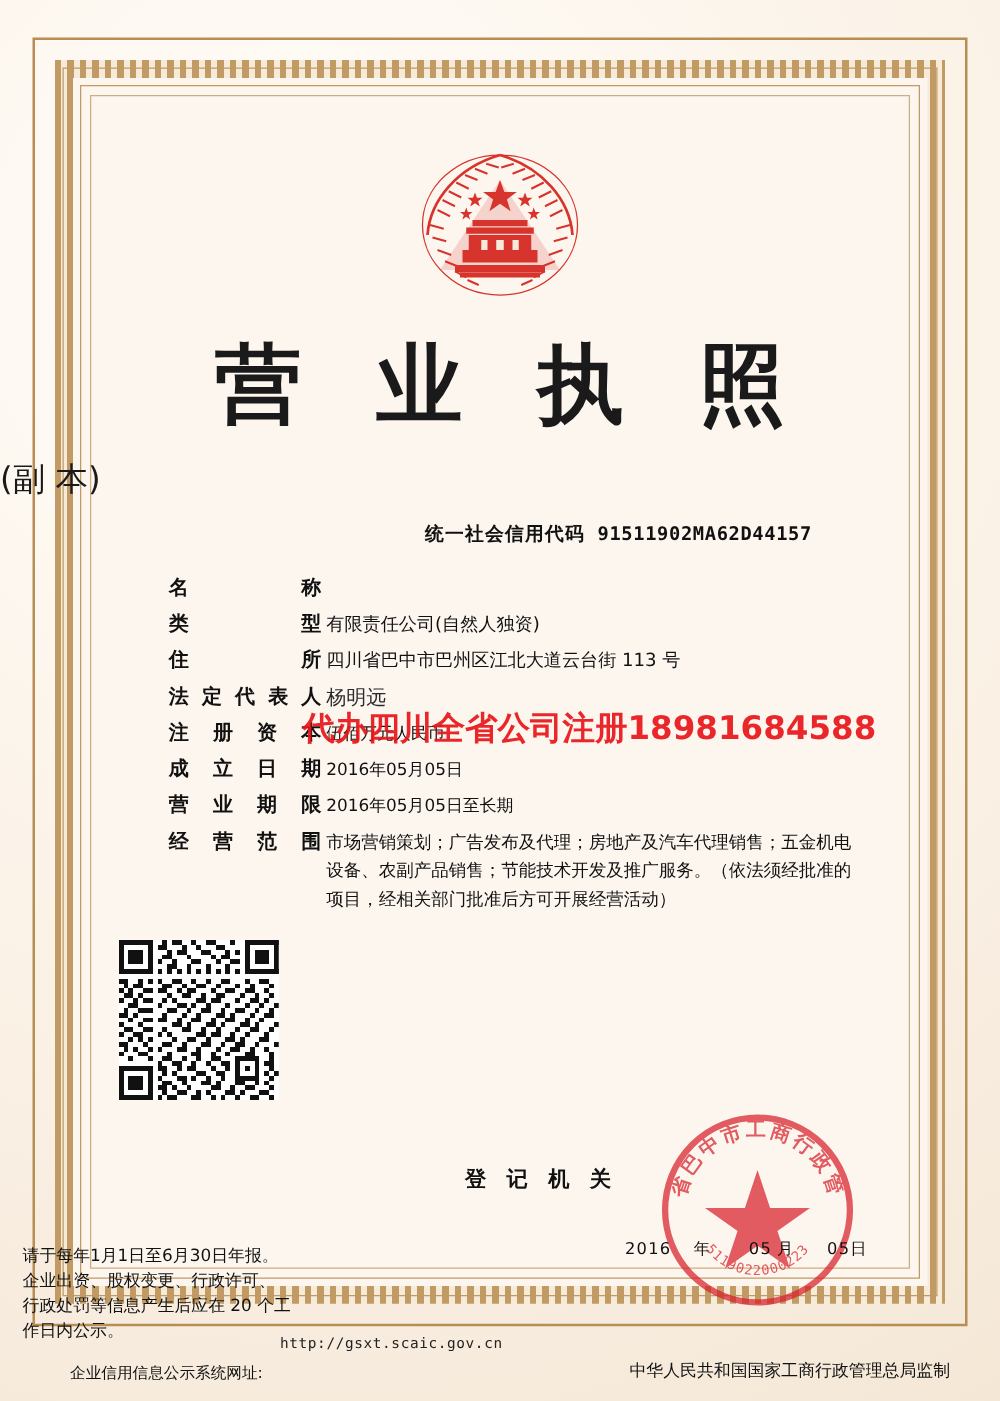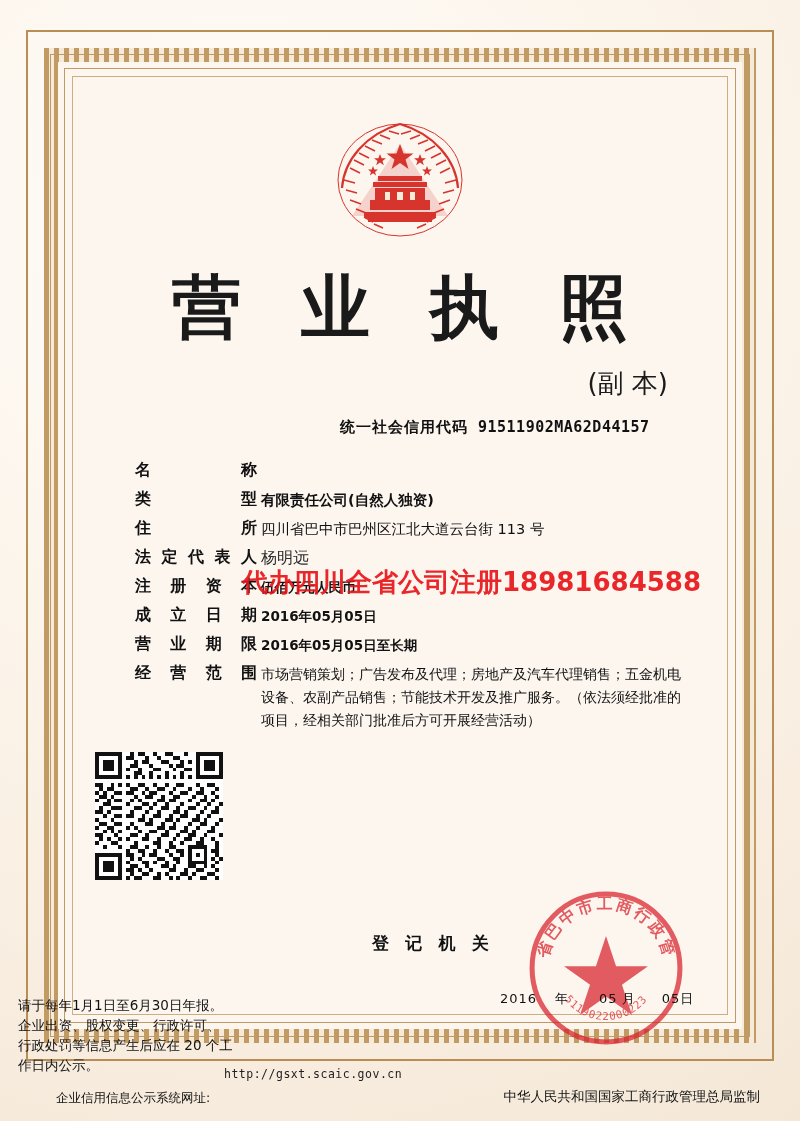--- a/index.html
+++ b/index.html
@@ -82,21 +82,21 @@
     font-weight: bold;
     font-size: 69px;
     letter-spacing: 18px;
     text-indent: 18px;
     color: #1a1a1a;
   }
   .subtitle {
     position: absolute;
     left: 0; top: 366px;
     width: 668px;
-    text-align: right;
+    text-align: left;
     font-family: "DejaVu Sans", sans-serif;
     font-size: 26px;
     color: #1a1a1a;
   }
 
   
   .credit-line {
     position: absolute;
     left: 340px; top: 418px;
     font-family: "DejaVu Sans", sans-serif;
@@ -135,21 +135,21 @@
     letter-spacing: 0;
   }
   .lbl span { display: inline-block; }
   .val {
     font-family: "DejaVu Sans", sans-serif;
     font-size: 14.5px;
     color: #111;
     line-height: 22px;
     padding-left: 4px;
   }
-  .val.bold { font-weight: bold; }
+  .val.bold { font-weight: normal; }
   .val.small { font-size: 13.5px; }
   .scope {
     font-size: 14px;
     line-height: 23px;
     width: 420px;
     text-align: justify;
   }
 
   
   .legal-sign {

